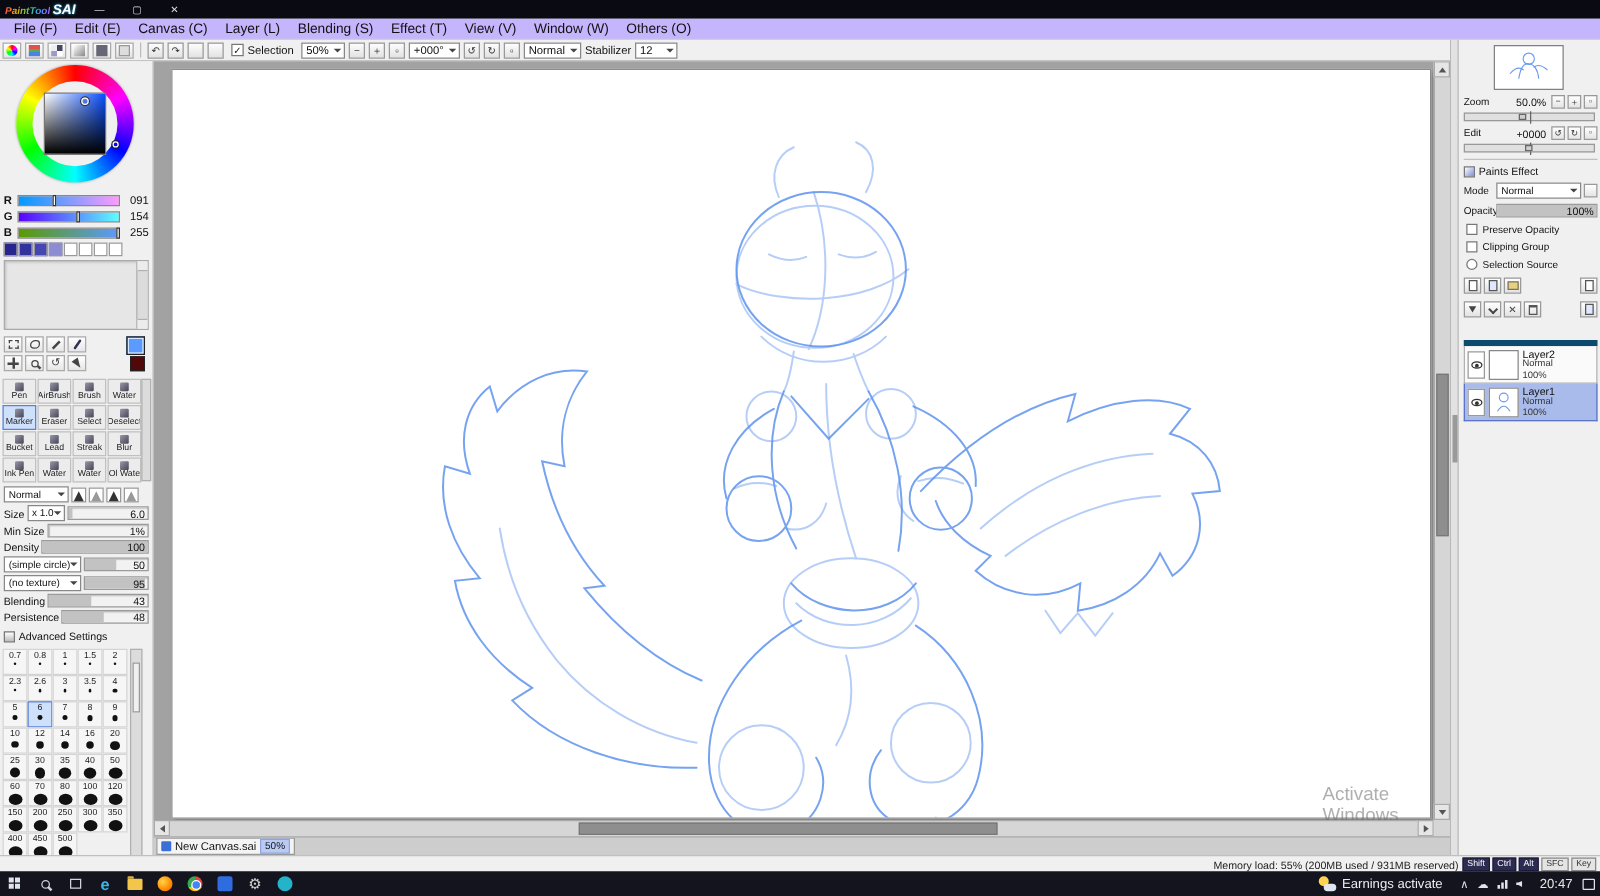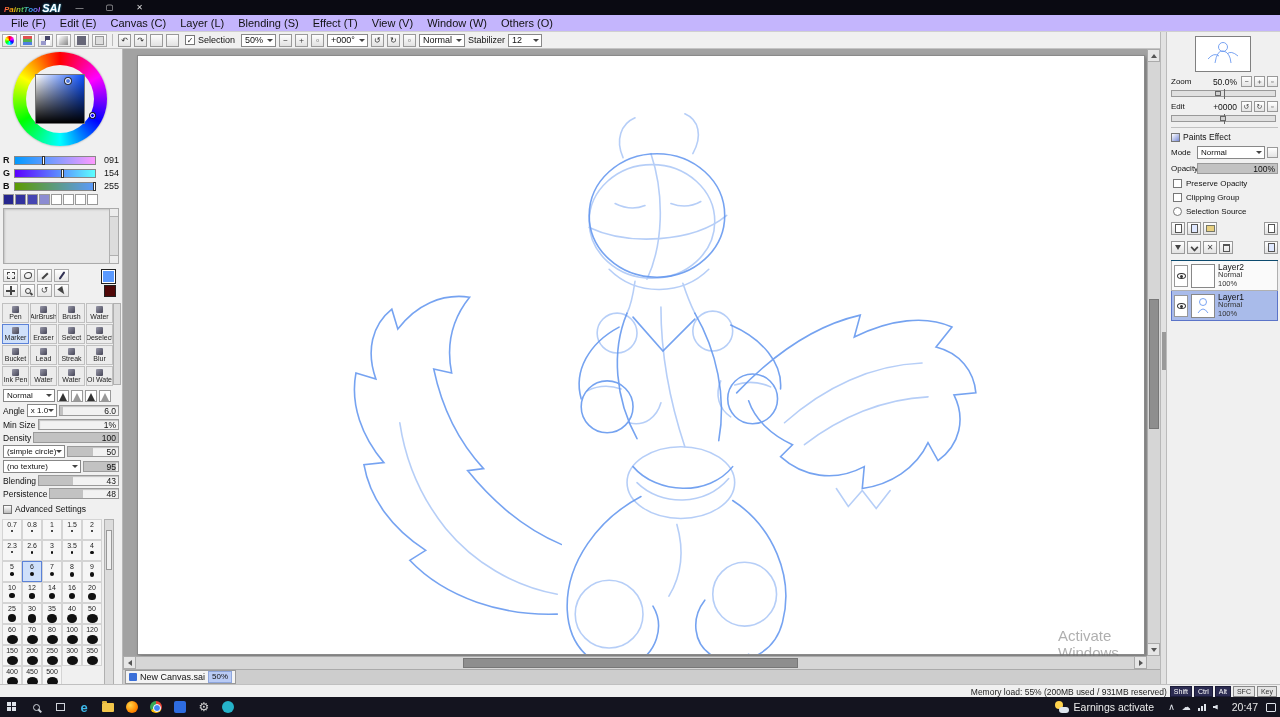--- a/index.html
+++ b/index.html
@@ -172,21 +172,21 @@
   .ltb-row { display:flex; align-items:center; gap:2px; margin:6px 2px 0 2px; }
   .ltb-btn { width:14px; height:13px; border:1px solid #999; background:linear-gradient(#fff,#e2e2e2); display:inline-flex; align-items:center; justify-content:center; }
   .li-page { width:7px; height:9px; background:#fff; border:1px solid #555; }
   .li-page2 { width:7px; height:9px; background:#dfe8ff; border:1px solid #555; }
   .li-folder { width:9px; height:7px; background:#e8d080; border:1px solid #776; position:relative; }
   .li-arrow { width:0; height:0; border:3px solid transparent; border-top:5px solid #444; margin-bottom:-3px; }
   .li-merge { width:7px; height:7px; border-bottom:2px solid #444; border-right:2px solid #444; transform:rotate(45deg) scale(.8); }
   .li-clear { font-size:8px; color:#444; line-height:1; }
   .li-trash { width:7px; height:8px; border:1px solid #555; border-top:2px solid #555; }
   .ltb-spacer { flex:1; }
-  .layers-list { margin:6px 2px 0 2px; border-top:1px solid #0c4a6e; }
+  .layers-list { margin:18px 2px 0 2px; border-top:5px solid #0c4a6e; }
   .layer-row { display:flex; align-items:center; gap:3px; height:30px; background:#fafafa; border:1px solid #b0b0b0; border-top:none; padding:2px; }
   .layer-row.selected { background:#a9bbea; border-color:#5b74c8; }
   .eye-box { width:14px; height:22px; border:1px solid #999; background:#fff; display:flex; align-items:center; justify-content:center; }
   .eye { width:9px; height:6px; border:1px solid #333; border-radius:50%; position:relative; }
   .eye::after { content:""; position:absolute; left:2.5px; top:1px; width:3px; height:3px; background:#333; border-radius:50%; }
   .layer-thumb { width:24px; height:24px; background:#fff; border:1px solid #888; position:relative; overflow:hidden; }
   .layer-thumb svg { display:none; }
   .layer-thumb.has-sketch svg { display:block; }
   .layer-info { display:flex; flex-direction:column; line-height:8.5px; }
   .l-name { font-size:8.5px; color:#111; }
@@ -486,21 +486,21 @@
         </span>
       <span class="shape-btn">
           <span class="shape-tri"></span>
         </span>
       <span class="shape-btn">
           <span class="shape-tri soft"></span>
         </span>
     </div>
 
     <div class="param-row">
-      <span class="p-lab">Angle</span>
+      <span class="p-lab">Size</span>
       <span class="sel" style="width:30px;">x 1.0</span>
       <span class="pbar">
         <span class="pfill" style="width: 6%;"></span>
         <span class="pval">6.0</span>
       </span>
     </div>
     <div class="param-row">
       <span class="p-lab">Min Size</span>
       <span class="pbar">
         <span class="pfill" style="width: 1%;"></span>
@@ -515,21 +515,21 @@
       </span>
     </div>
     <div class="param-row">
       <span class="sel" style="width:62px;">(simple circle)</span>
       <span class="pbar">
         <span class="pfill" style="width: 50%;"></span>
         <span class="pval">50</span>
       </span>
     </div>
     <div class="param-row">
-      <span class="sel" style="width:78px;">(no texture)</span>
+      <span class="sel" style="width:62px;">(no texture)</span>
       <span class="pbar">
         <span class="pfill" style="width: 95%;"></span>
         <span class="pval">95</span>
       </span>
     </div>
     <div class="param-row">
       <span class="p-lab">Blending</span>
       <span class="pbar">
         <span class="pfill" style="width: 43%;"></span>
         <span class="pval">43</span>

